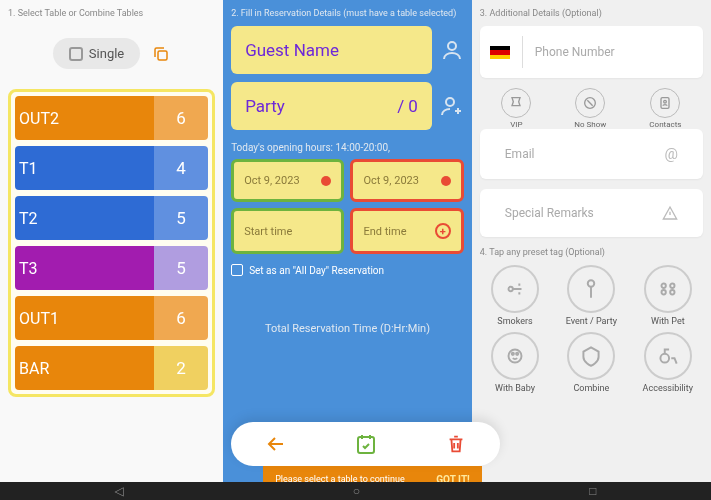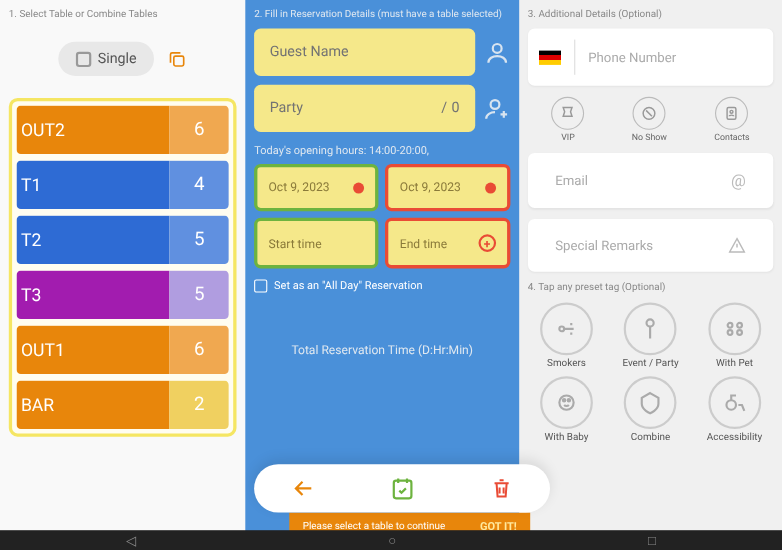--- a/index.html
+++ b/index.html
@@ -14,21 +14,21 @@
 .single-toggle{display:flex;align-items:center;gap:6px;background:#e8e8e8;border-radius:18px;padding:8px 16px}
 .checkbox{width:14px;height:14px;border:2px solid #999;border-radius:3px}
 .single-label{font-size:13px;color:#555}
 .copy-icon{width:18px;height:18px}
 .table-list{border:3px solid #f5e663;border-radius:8px;padding:4px;background:#fffdf0}
 .table-item{display:flex;height:44px;margin-bottom:6px;border-radius:4px;overflow:hidden}
 .table-item:last-child{margin-bottom:0}
 .table-name{flex:1;display:flex;align-items:center;padding-left:4px;color:#fff;font-size:16px;font-weight:400}
 .table-count{width:54px;display:flex;align-items:center;justify-content:center;color:#fff;font-size:17px}
 .input-field{background:#f5e88a;border-radius:6px;padding:14px 14px;margin-bottom:8px;display:flex;align-items:center;justify-content:space-between}
-.input-field span{color:#737373;font-size:13px}
+.input-field span{color:#6d28d9;font-size:17px}
 .field-row{display:flex;align-items:center;gap:8px;margin-bottom:8px}
 .field-row .input-field{flex:1;margin-bottom:0}
 .side-icon{width:24px;height:24px;flex-shrink:0}
 .party-row{display:flex;align-items:center}
 .party-slash{color:#8a7a3a;font-size:14px;margin:0 4px}
 .hours-text{color:#e0e8f0;font-size:10px;margin:4px 0 6px}
 .date-grid{display:flex;gap:6px;margin-bottom:6px}
 .date-box{flex:1;background:#f5e88a;border-radius:6px;padding:12px 10px;display:flex;align-items:center;justify-content:space-between;position:relative}
 .date-box.green{border:3px solid #6db33f}
 .date-box.red{border:3px solid #e94b35}
@@ -40,21 +40,21 @@
 .allday-label{color:#fff;font-size:10px}
 .total-time{color:#e0e8f0;font-size:11px;text-align:center;margin-top:46px}
 .action-bar{position:absolute;bottom:34px;left:8px;right:-28px;height:44px;background:#fff;border-radius:22px;display:flex;align-items:center;justify-content:space-around;box-shadow:0 -4px 12px rgba(0,0,0,0.1);z-index:5}
 .toast{position:absolute;bottom:8px;left:40px;right:-10px;height:26px;background:#e8860b;display:flex;align-items:center;justify-content:space-between;padding:0 12px;z-index:4}
 .toast-msg{color:#fff;font-size:9px}
 .toast-btn{color:#ffe89c;font-size:10px;font-weight:bold}
 .phone-card{background:#fff;border-radius:6px;padding:10px;display:flex;align-items:center;gap:12px;margin-bottom:10px;box-shadow:0 1px 2px rgba(0,0,0,0.05)}
 .flag{width:20px;height:13px;background:linear-gradient(to bottom,#000 33%,#d00 33%,#d00 66%,#fc0 66%)}
 .divider{width:1px;height:32px;background:#ddd}
 .phone-ph{color:#aaa;font-size:12px}
-.tag-row{display:flex;justify-content:space-around;margin-bottom:10px}
+.tag-row{display:flex;justify-content:space-around;}
 .tag-item{display:flex;flex-direction:column;align-items:center;gap:2px}
 .tag-circle{width:30px;height:30px;border:1.5px solid #bbb;border-radius:50%;display:flex;align-items:center;justify-content:center}
 .tag-label{font-size:8px;color:#666}
 .field-card{background:#fff;border-radius:6px;padding:16px 25px;margin-bottom:10px;display:flex;align-items:center;justify-content:space-between;box-shadow:0 1px 2px rgba(0,0,0,0.05)}
 .field-ph{color:#aaa;font-size:12px}
 .at-icon{color:#bbb;font-size:15px}
 .preset-grid{display:grid;grid-template-columns:repeat(3,1fr);gap:6px}
 .preset-item{display:flex;flex-direction:column;align-items:center;gap:3px}
 .preset-circle{width:48px;height:48px;border:2px solid #ccc;border-radius:50%;display:flex;align-items:center;justify-content:center}
 .preset-label{font-size:9px;color:#555}

